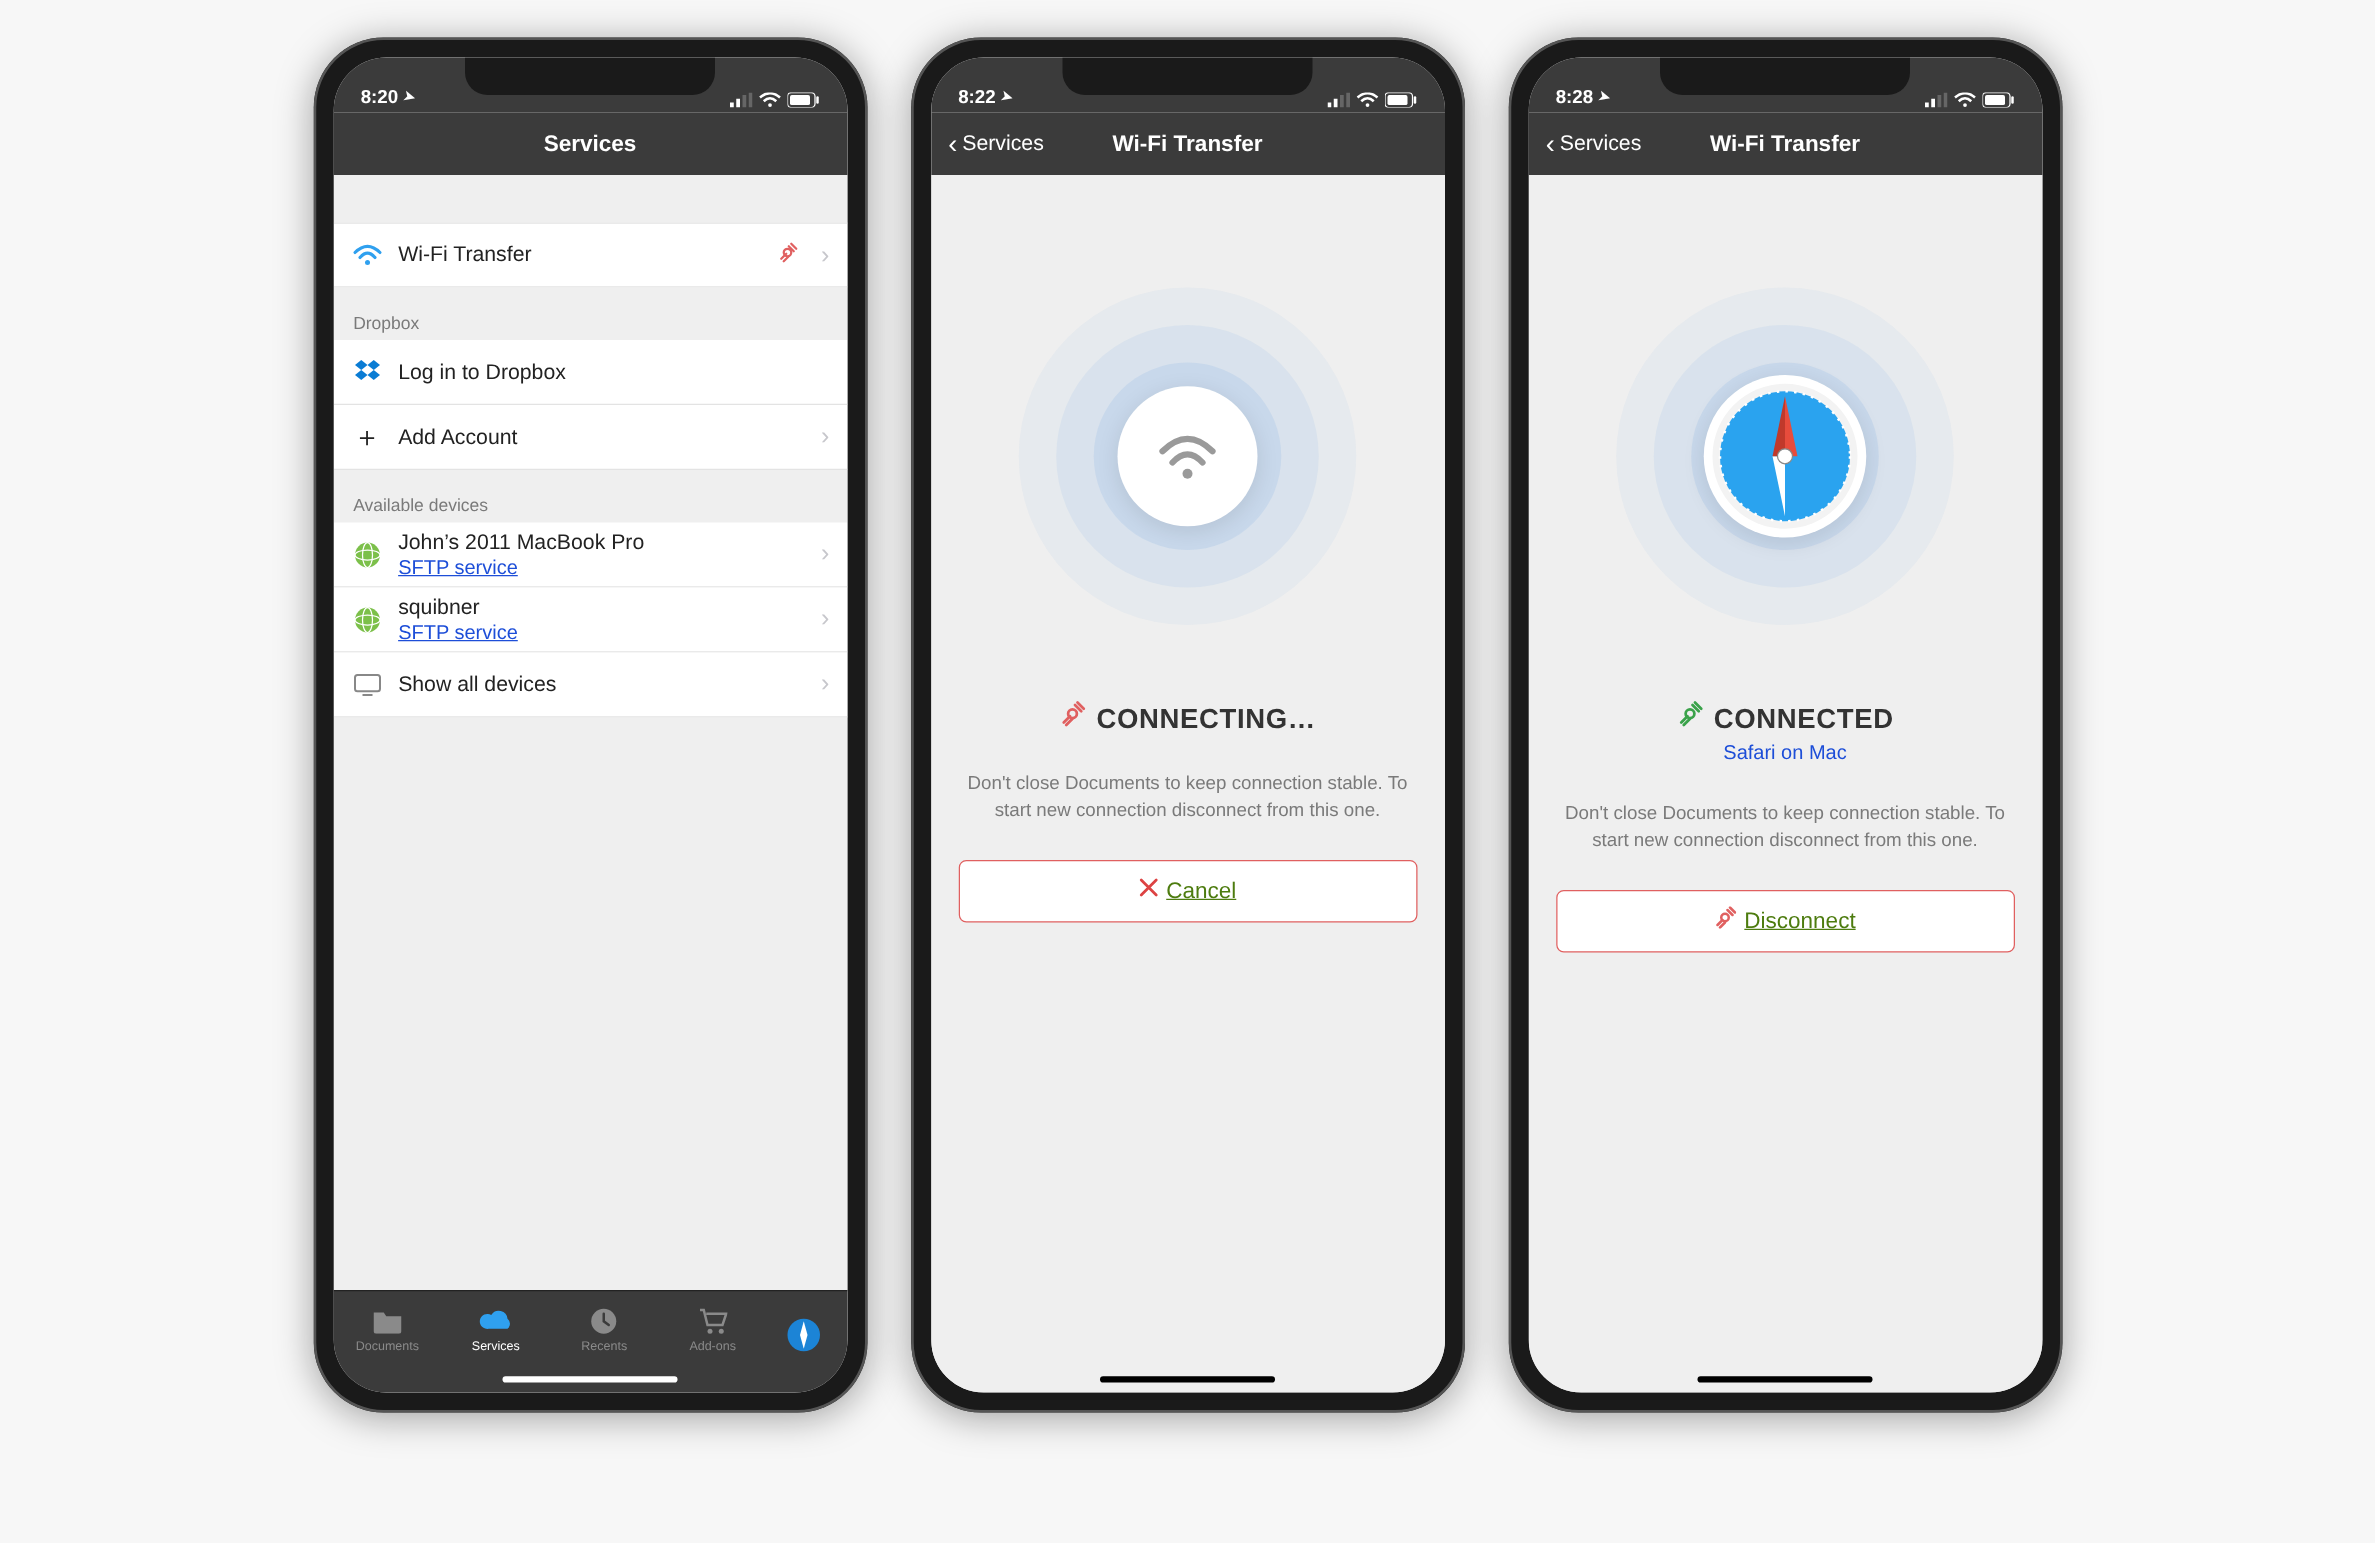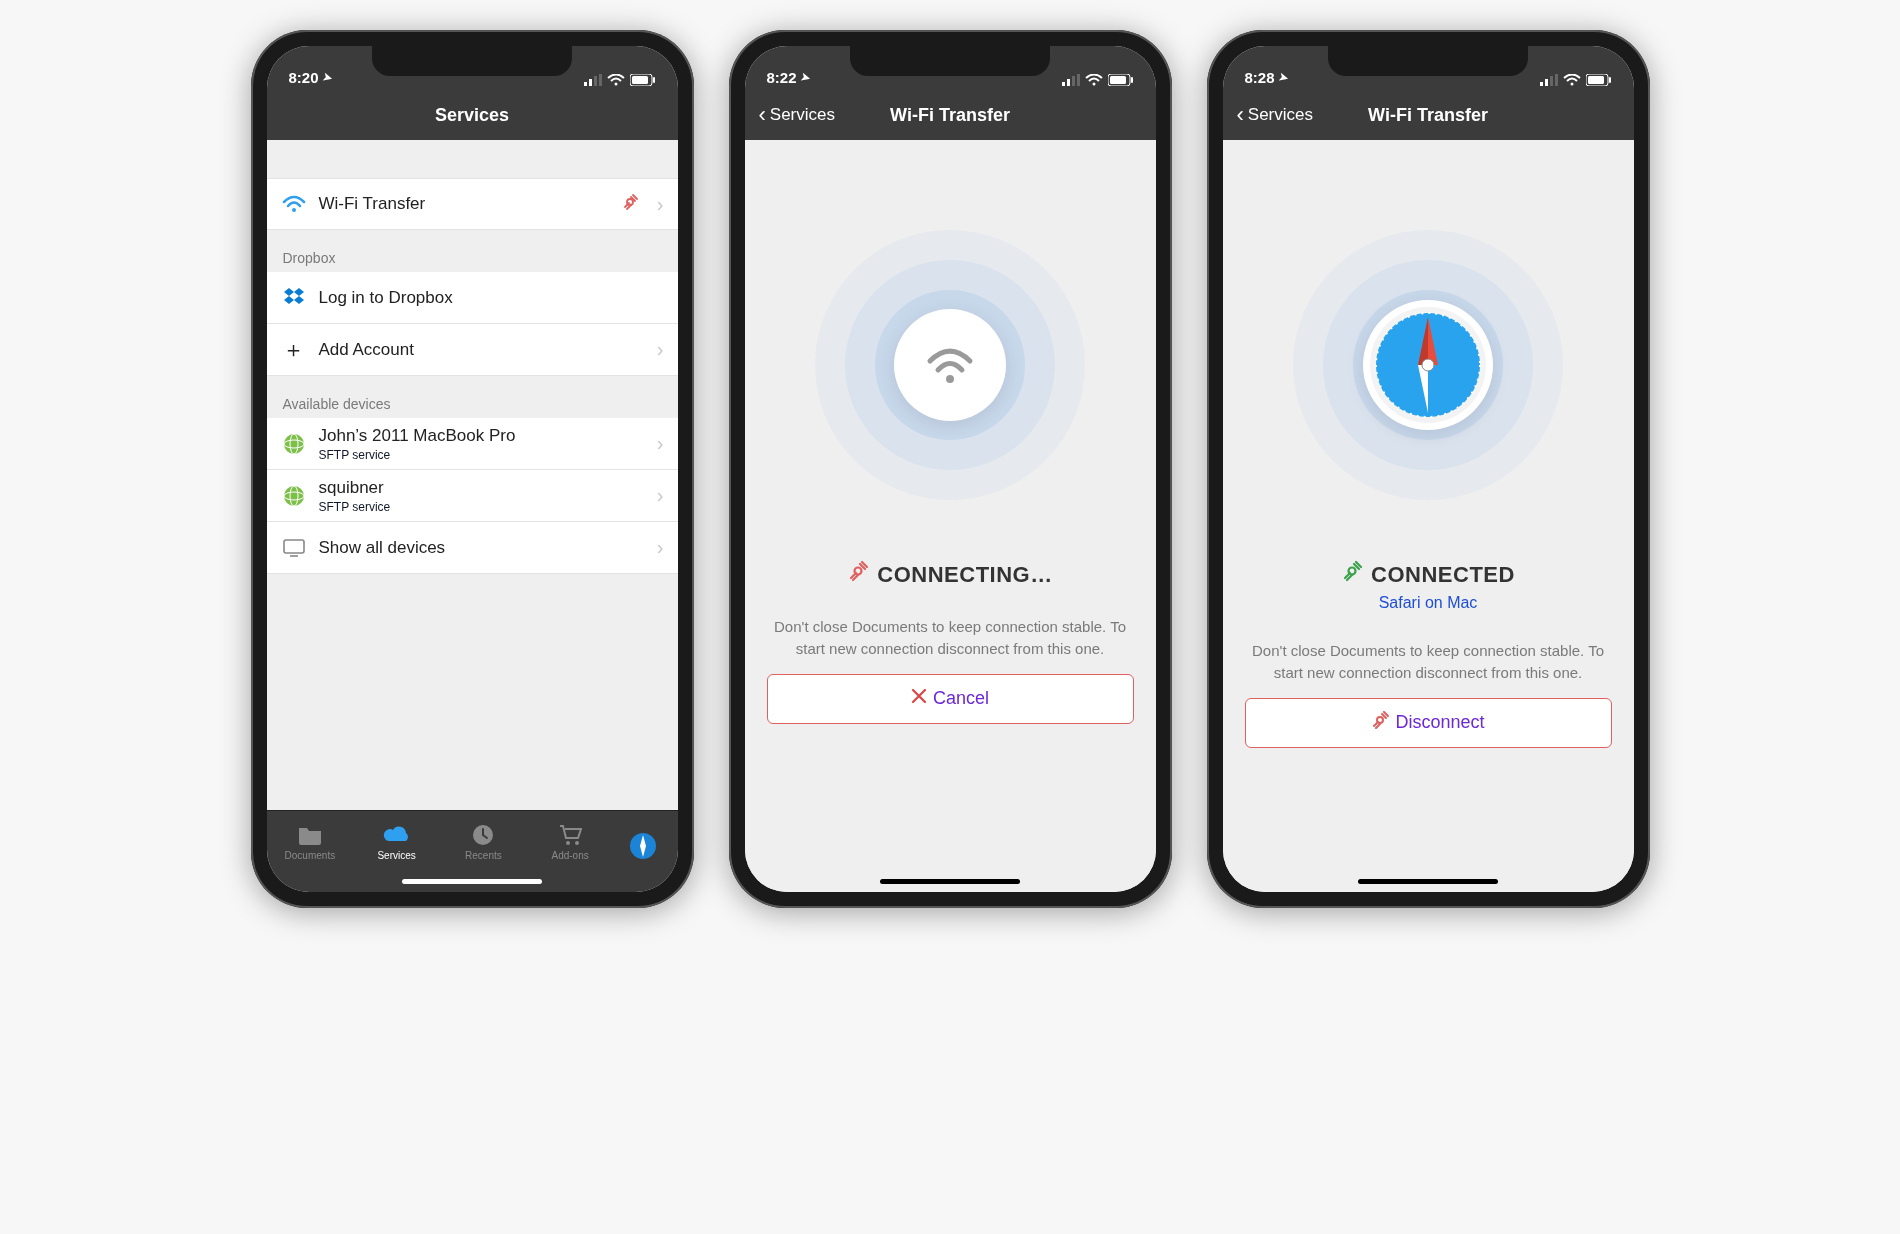--- a/index.html
+++ b/index.html
@@ -8,21 +8,21 @@
     font-family: -apple-system, "Helvetica Neue", Arial, sans-serif;
     width: 1900px;
     height: 1234px;
     padding: 30px 20px;
     display: flex;
     justify-content: center;
     gap: 35px;
   }
   .phone {
     width: 443px;
-    height: 878px;
+    height: 1100px;
     background: #1a1a1a;
     border-radius: 56px;
     padding: 16px;
     box-shadow: 0 4px 30px rgba(0,0,0,.35), inset 0 0 0 2px #555;
     position: relative;
   }
   .phone::before { 
     content:"";
   }
   .screen {
@@ -93,21 +93,21 @@
     align-items:center;
     padding: 0 14px 0 14px;
     border-bottom: 1px solid #e3e3e3;
     font-size: 17px;
     color:#222;
     gap: 12px;
   }
   .row:first-child { border-top: 1px solid #e3e3e3; }
   .row .icon { width: 26px; display:flex; justify-content:center; }
   .row .label { flex:1; }
-  .row .sub { font-size:12px; color:#0f172a; margin-top:2px; }
+  .row .sub { font-size:16px; color:#1d4ed8; margin-top:2px;text-decoration:underline; }
   .row .stack { display:flex; flex-direction:column; }
   .row .chev { color:#c7c7cc; font-size: 20px; }
   .row .trailing-icon { margin-right: 6px; }
   
   .tabbar {
     height: 82px;
     background: #3b3b3b;
     display:flex;
     padding-bottom: 20px;
     align-items: stretch;
@@ -187,29 +187,29 @@
     font-size: 16px; color:#1d4ed8;
   }
   .helptext {
     margin-top: 28px;
     font-size: 15px; color:#7a7a7a;
     text-align:center;
     line-height: 1.45;
     padding: 0 6px;
   }
   .action-btn {
-    margin-top: 14px;
+    margin-top: 28px;
     width: 100%;
     height: 50px;
     border: 1px solid #e06060;
     border-radius: 6px;
     background:#fff;
     display:flex; align-items:center; justify-content:center;
     gap: 6px;
-    font-size: 18px; color:#6d28d9;
+    font-size: 18px; color:#4d7c0f;text-decoration:underline;
   }
 </style>
 </head>
 <body>
 
 <div class="phone">
   <div class="screen">
     <div class="notch"></div>
     <div class="statusbar">
       <div class="sb-left">

